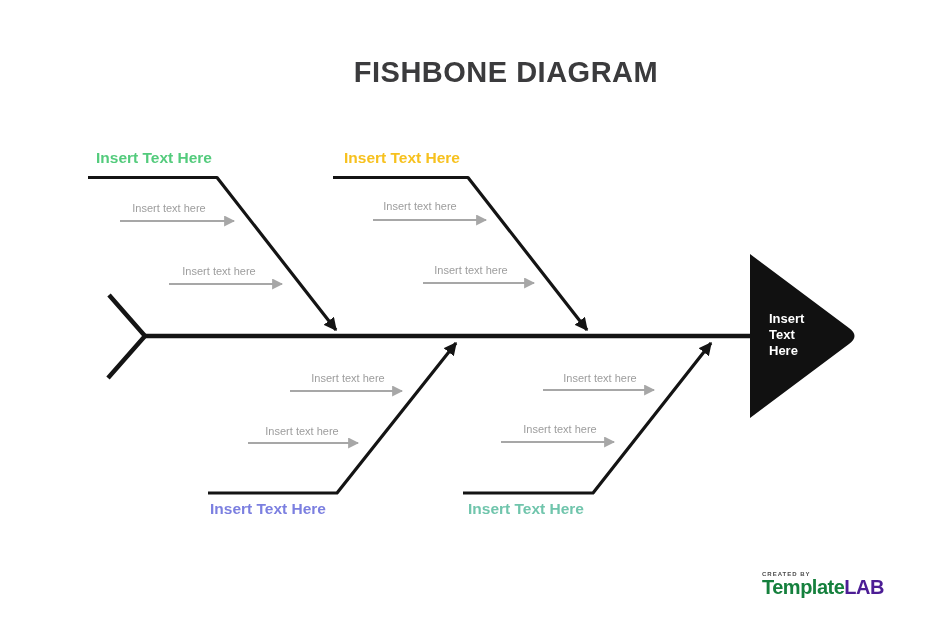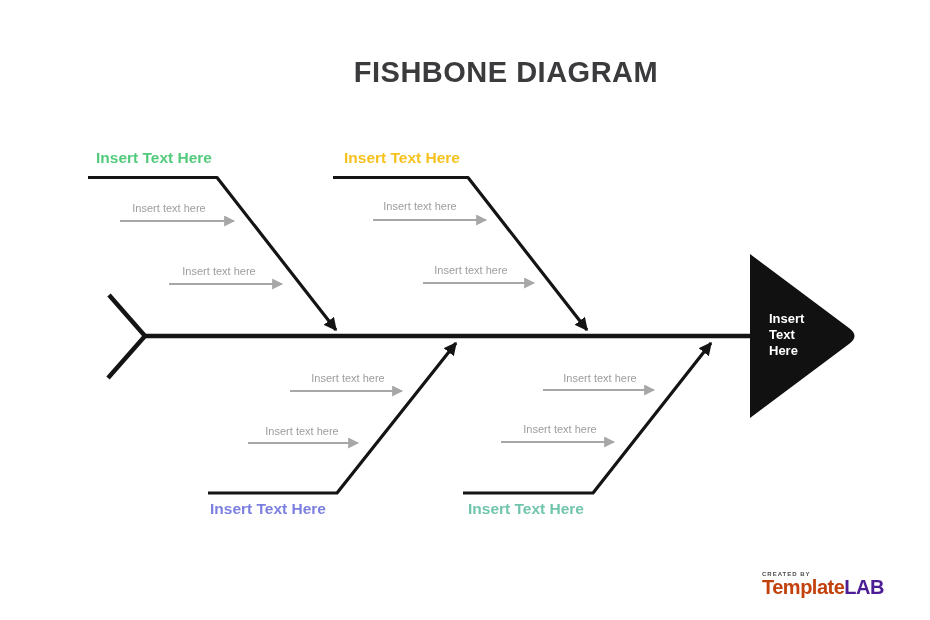--- a/index.html
+++ b/index.html
@@ -84,16 +84,16 @@
   <div class="cause-label" style="left:401px;top:264px;">Insert text here</div>
   <div class="cause-label" style="left:278px;top:372px;">Insert text here</div>
   <div class="cause-label" style="left:232px;top:425px;">Insert text here</div>
   <div class="cause-label" style="left:530px;top:372px;">Insert text here</div>
   <div class="cause-label" style="left:490px;top:423px;">Insert text here</div>
 
   <div class="head-label" style="color: rgb(255, 255, 255);">Insert Text Here</div>
 
   <div class="logo">
     <div class="created">CREATED BY</div>
-    <div class="brand"><span style="color: #c2410c;">Template</span><span class="lab" style="color: #4c1d95;">LAB</span></div>
+    <div class="brand"><span style="color: #15803d;">Template</span><span class="lab" style="color: #4c1d95;">LAB</span></div>
   </div>
 
 </div>
 
 </body></html>

